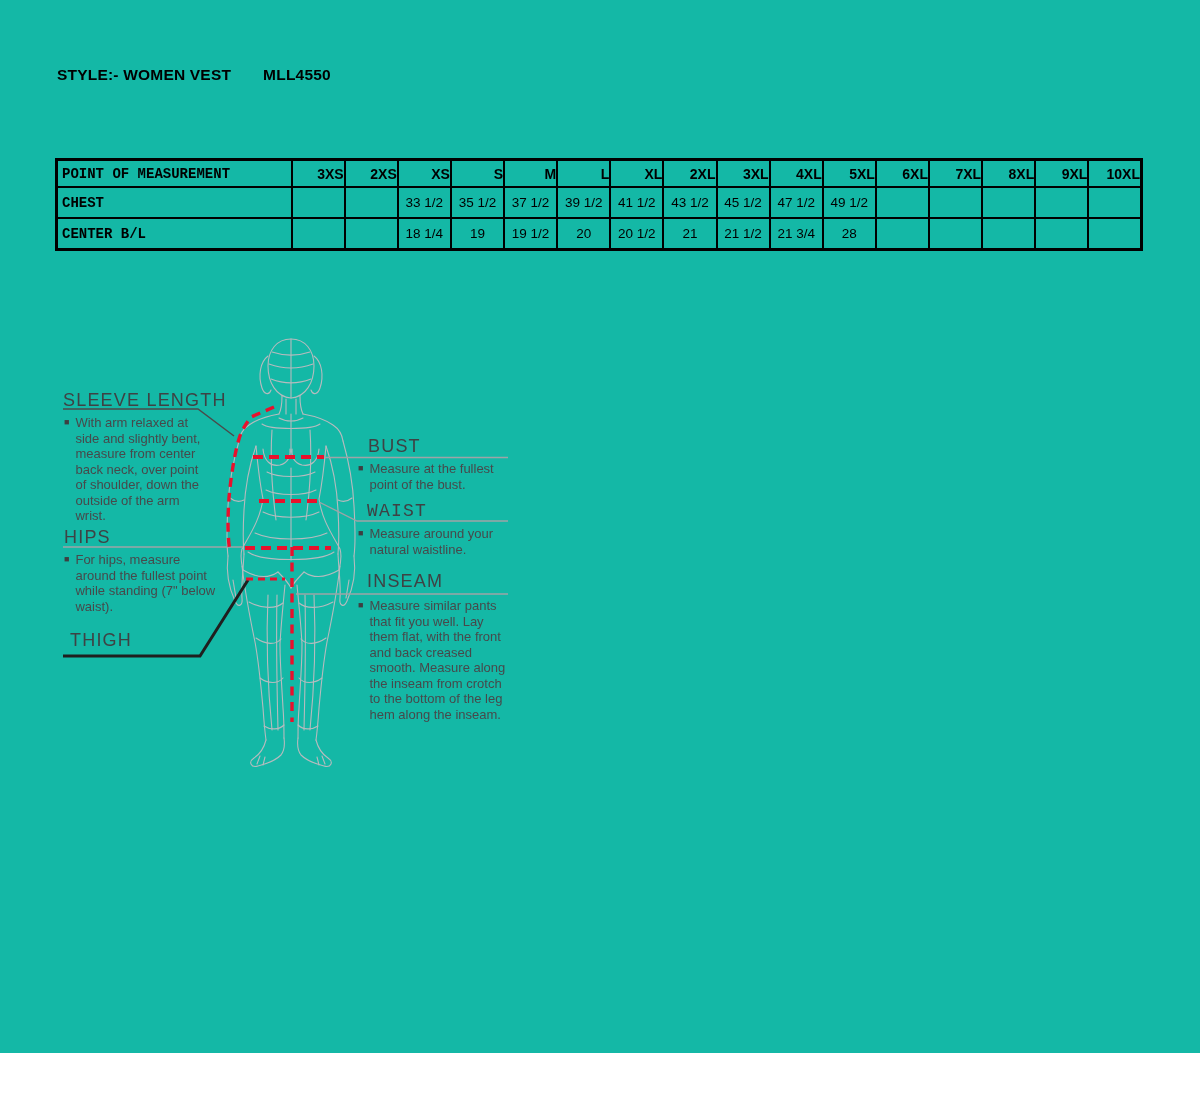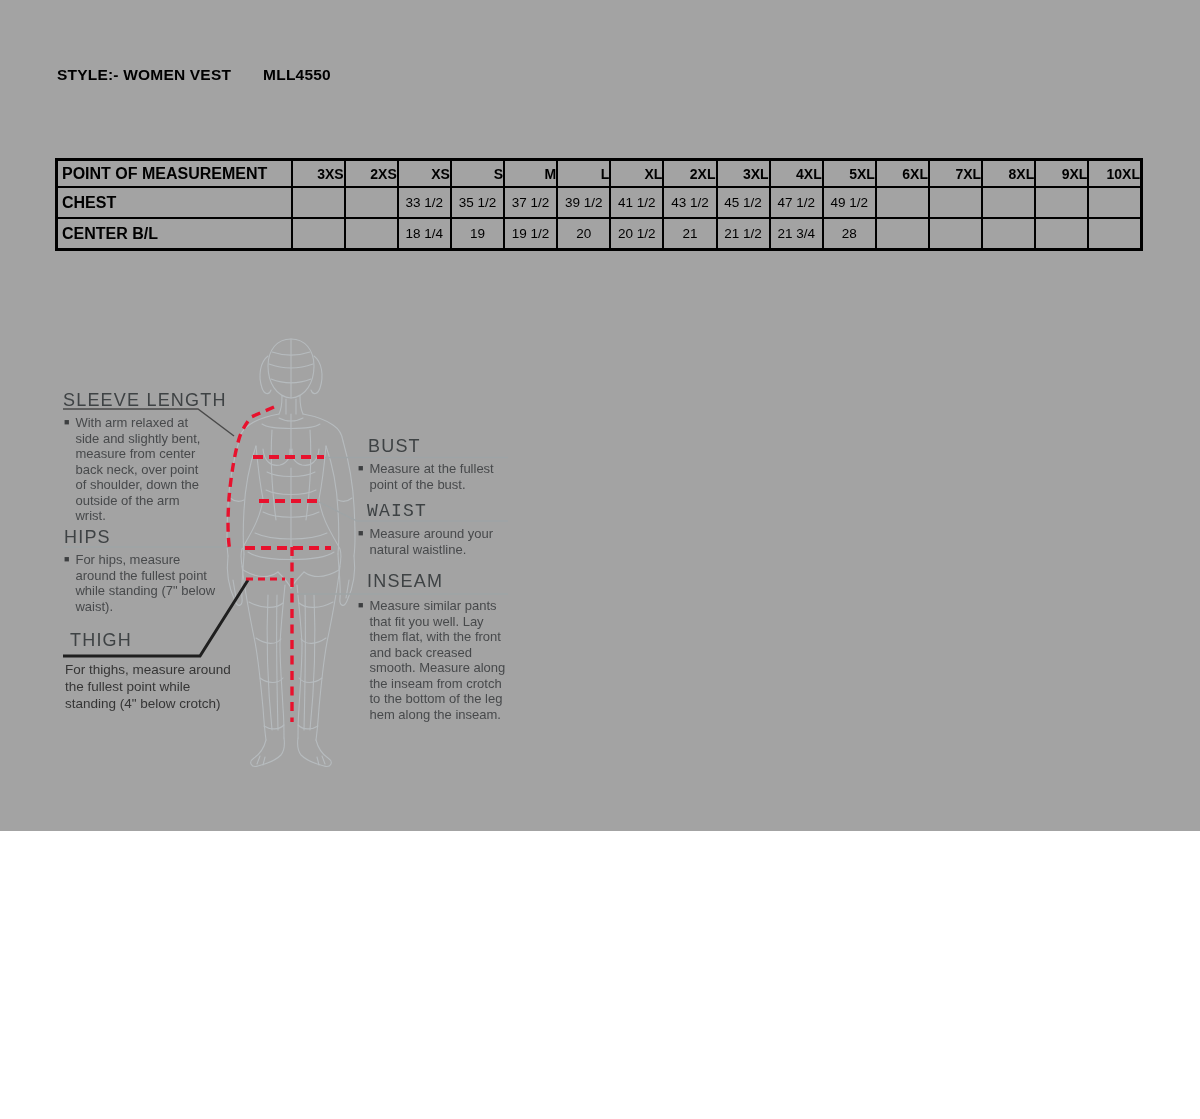--- a/index.html
+++ b/index.html
@@ -1,31 +1,31 @@
 <!DOCTYPE html>
 <html><head>
 <meta charset="utf-8">
 <style>
   html,body{margin:0;padding:0;background:#fff;}
-  .page{position:relative;width:1200px;height:831px;background:#a3a3a3;overflow:hidden;
+  .page{position:relative;width:1200px;height:1053px;background:#14b8a6;overflow:hidden;
         font-family:"Liberation Sans",sans-serif;color:#000;}
 
   
   .title-row{position:absolute;left:57px;top:66px;font-size:15.5px;font-weight:700;
              letter-spacing:0.2px;white-space:nowrap;}
   .title-row .code{margin-left:32px;}
 
   
   table.size-table{position:absolute;left:55px;top:158px;width:1088px;
                    border-collapse:collapse;table-layout:fixed;border:3px solid #000;}
   table.size-table th,table.size-table td{border:2px solid #000;overflow:hidden;
                    white-space:nowrap;}
   table.size-table th{font-size:14px;font-weight:700;text-align:right;height:25px;padding:0;}
   table.size-table td{font-size:13.5px;font-weight:400;text-align:center;height:29px;padding:0;margin-top:36px;}
-  table.size-table th.pom,table.size-table td.pom{text-align:left;padding-left:4px;font-weight:700;font-size:16px;}
+  table.size-table th.pom,table.size-table td.pom{text-align:left;padding-left:4px;font-weight:700;font-size:14px;font-family:Liberation Mono, monospace;}
 
   
   .note{position:absolute;left:57px;top:277px;width:1090px;font-size:13.5px;font-weight:700;}
 
   
   svg.diagram{position:absolute;left:0;top:320px;}
 
   
   .guide-heading{position:absolute;font-size:18px;font-weight:400;color:#3e4244;
                  letter-spacing:1.2px;white-space:nowrap;}
@@ -226,21 +226,20 @@
     <span>With arm relaxed at side and slightly bent, measure from center back neck, over point of shoulder, down the outside of the arm wrist.</span>
   </div>
 
   <div class="guide-heading" style="left:64px;top:527px;">HIPS</div>
   <div class="guide-text bullet-item" style="left:64px;top:552px;width:158px;">
     <span class="bullet">■</span>
     <span>For hips, measure around the fullest point while standing (7" below waist).</span>
   </div>
 
   <div class="guide-heading" style="left:70px;top:630px;">THIGH</div>
-  <div class="guide-text thigh-text" style="left:65px;top:661px;width:180px;">For thighs, measure around the fullest point while standing (4" below crotch)</div>
 
   <div class="guide-heading" style="left:368px;top:436px;">BUST</div>
   <div class="guide-text bullet-item" style="left:358px;top:461px;width:140px;">
     <span class="bullet">■</span>
     <span>Measure at the fullest point of the bust.</span>
   </div>
 
   <div class="guide-heading" style="left:367px;top:501px;font-family:Liberation Mono, monospace;">WAIST</div>
   <div class="guide-text bullet-item" style="left:358px;top:526px;width:135px;">
     <span class="bullet">■</span>

